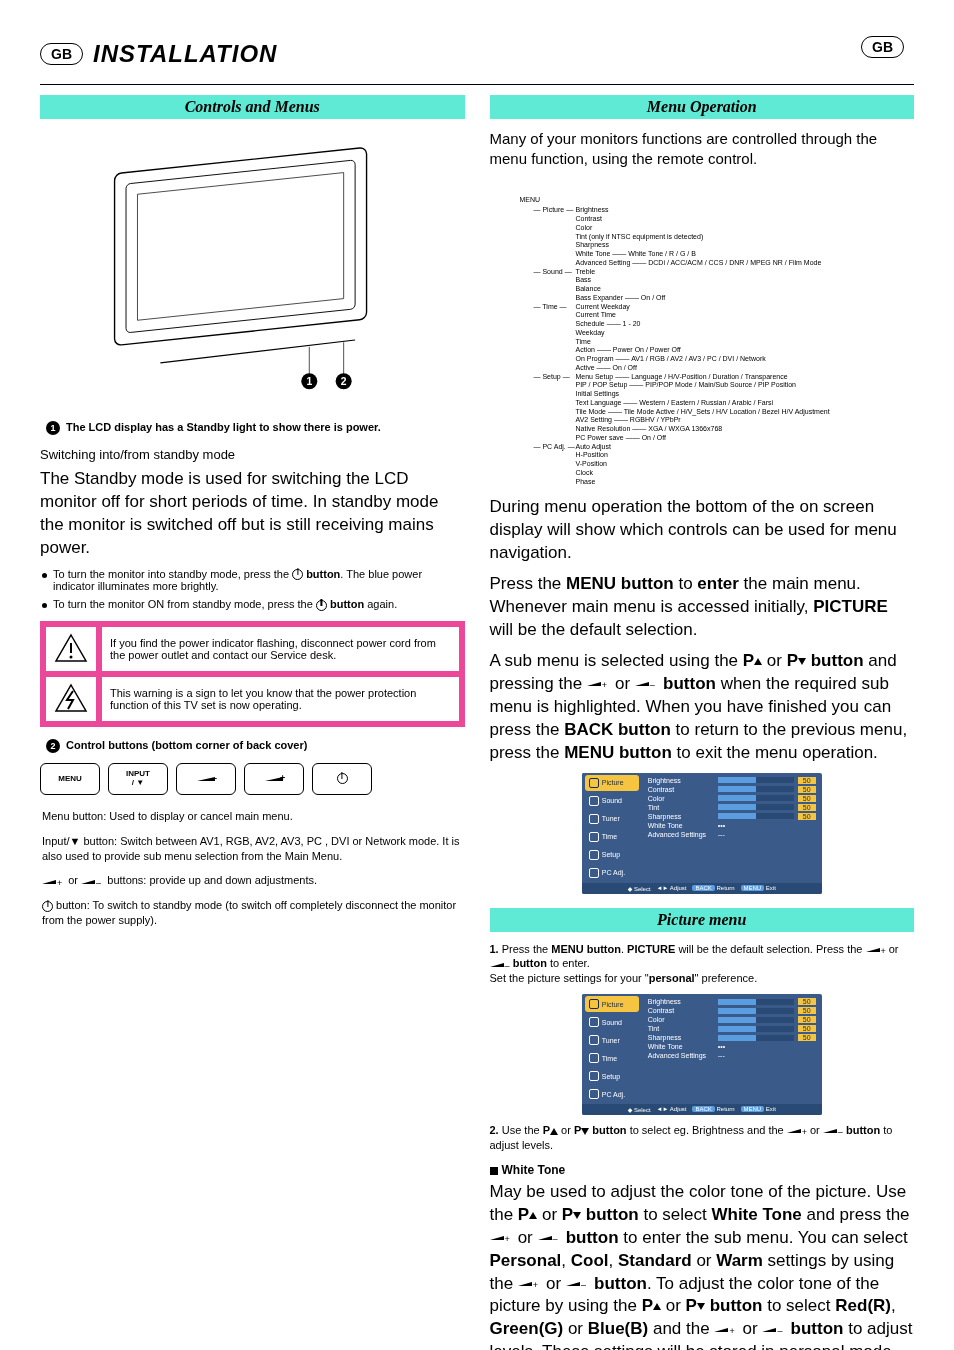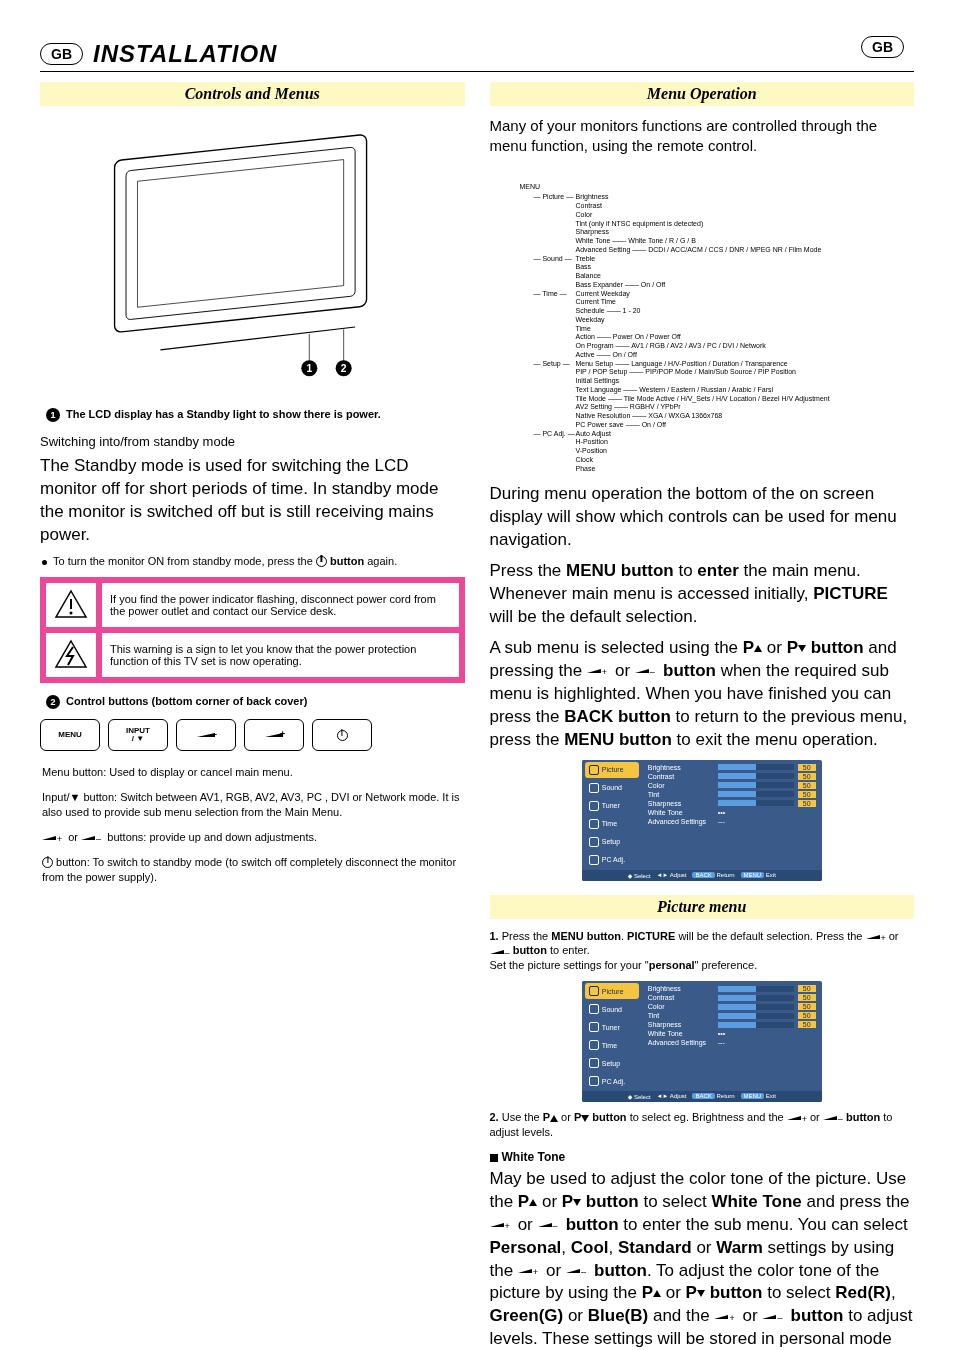--- a/index.html
+++ b/index.html
@@ -1,23 +1,23 @@
 <!DOCTYPE html>
 <html><head>
 <meta charset="utf-8">
 <style>
   * { box-sizing: border-box; margin: 0; padding: 0; }
   body { font-family: Arial, Helvetica, sans-serif; font-size: 11px; color: #000; background: #fff; width: 954px; margin: 0 auto; padding: 40px 40px 20px 40px; }
-  .page-header { display: flex; align-items: center; border-bottom: 1.5px solid #000; padding-bottom: 3px; margin-bottom: 10px; position: relative; }
+  .page-header { display: flex; align-items: center; border-bottom: 1.5px solid #000; padding-bottom: 16px; margin-bottom: 10px; position: relative; }
   .gb-badge { border: 1.5px solid #000; border-radius: 12px; padding: 2px 10px; font-weight: bold; font-size: 14px; margin-right: 10px; }
   .section-title-main { font-size: 24px; font-weight: bold; font-style: italic; letter-spacing: 1px; }
   .gb-right { position: absolute; right: 0; top: -4px; }
   .columns { display: flex; gap: 25px; }
   .col { flex: 1; }
-  .band-title { background: #fef9c3; text-align: center; font-weight: bold; font-style: italic; font-size: 16px; padding: 3px 0; margin-bottom: 10px; font-family: Georgia, serif; }
+  .band-title { background: #5eead4; text-align: center; font-weight: bold; font-style: italic; font-size: 16px; padding: 3px 0; margin-bottom: 10px; font-family: Georgia, serif; }
   .monitor-img { width: 100%; height: 280px; border: none; display: flex; align-items: center; justify-content: center; position: relative; }
   .monitor-svg { width: 90%; height: 90%; }
   .circ-num { display: inline-flex; width: 14px; height: 14px; border-radius: 50%; background: #000; color: #fff; font-size: 9px; align-items: center; justify-content: center; font-weight: bold; margin: 0 6px; }
   .callout-line { display: flex; align-items: flex-start; margin: 12px 0 10px 0; font-weight: bold; font-size: 11px; }
   .sub-heading { font-weight: normal; font-size: 13px; margin: 12px 0 6px 0; }
   p { font-size: 17px; line-height: 1.35; margin-bottom: 8px; }
   .bullet-row { display: flex; align-items: flex-start; margin-bottom: 6px; padding-left: 2px; }
   .bullet-dot { width: 5px; height: 5px; background: #000; border-radius: 50%; margin-top: 5px; margin-right: 6px; flex-shrink: 0; }
   .warn-table { border: 1px solid #000; border-collapse: collapse; width: 100%; margin: 10px 0; }
   .warn-table td { border: 6px solid #ec4899; padding: 6px 8px; font-size: 11px; vertical-align: middle; }
@@ -96,20 +96,24 @@
     <div class="callout-line">
       <span class="circ-num">1</span>
       <span>The LCD display has a Standby light to show there is power.</span>
     </div>
 
     <div class="sub-heading">Switching into/from standby mode</div>
     <p>The Standby mode is used for switching the LCD monitor off for short periods of time. In standby mode the monitor is switched off but is still receiving mains power.</p>
 
     <div class="bullet-row">
       <span class="bullet-dot"></span>
+      <span><span>To turn the monitor into standby mode, press the </span><span class="pwr-glyph"></span><b> button</b><span>. The blue power indicator illuminates more brightly.</span></span>
+    </div>
+    <div class="bullet-row">
+      <span class="bullet-dot"></span>
       <span><span>To turn the monitor ON from standby mode, press the </span><span class="pwr-glyph"></span><b> button</b><span> again.</span></span>
     </div>
 
     <table class="warn-table">
       <tbody>
           <tr>
         <td class="icon-cell">
           <svg class="warn-icon" width="34" height="30">
                 <polygon points="17,2 32,28 2,28" fill="none" stroke="#000" stroke-width="1.5"></polygon>
                 <line x1="17" y1="10" x2="17" y2="20" stroke="#000" stroke-width="2"></line>

